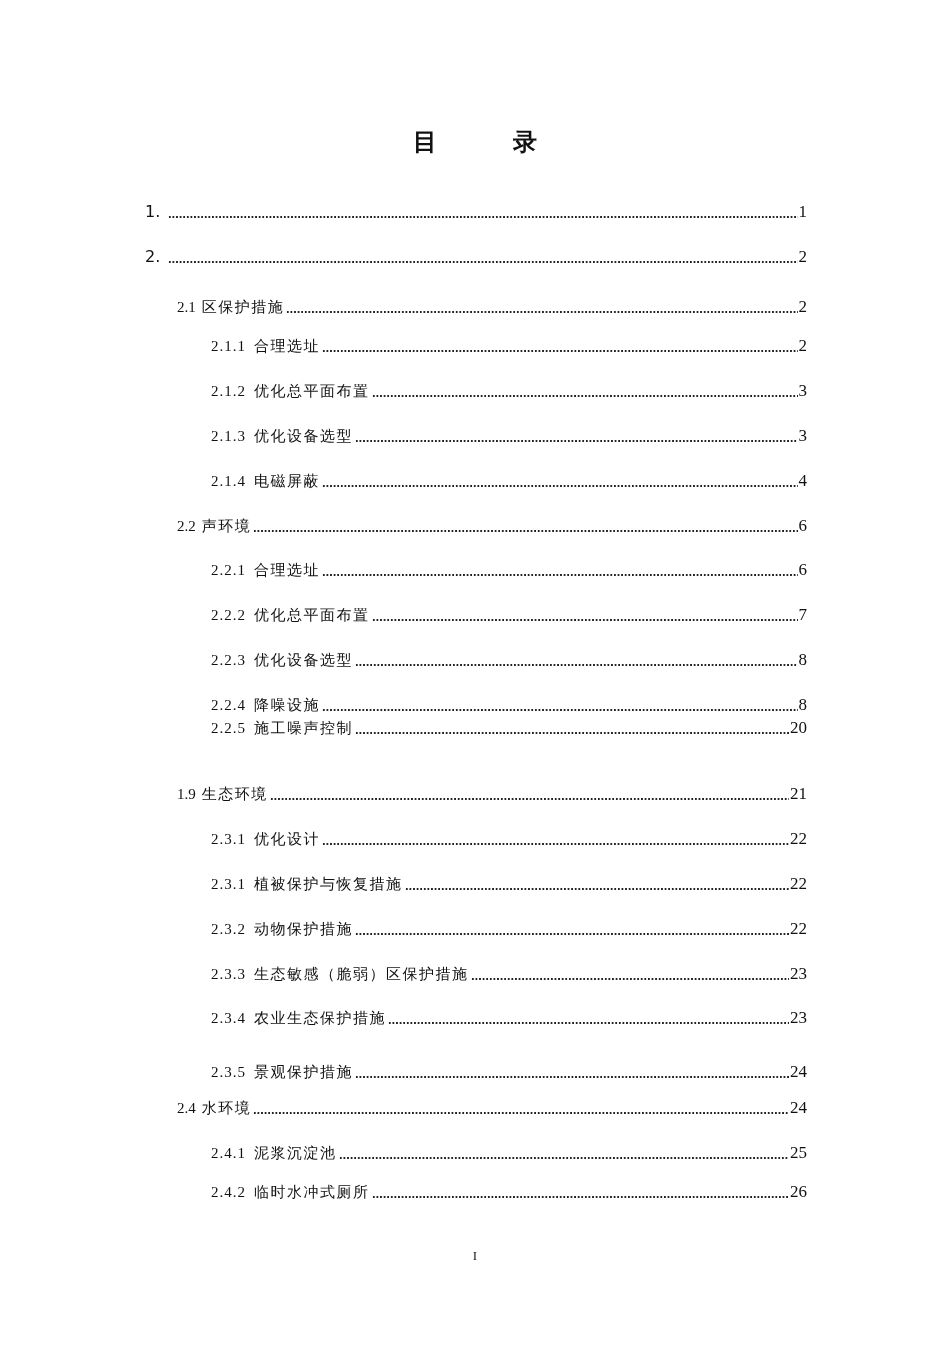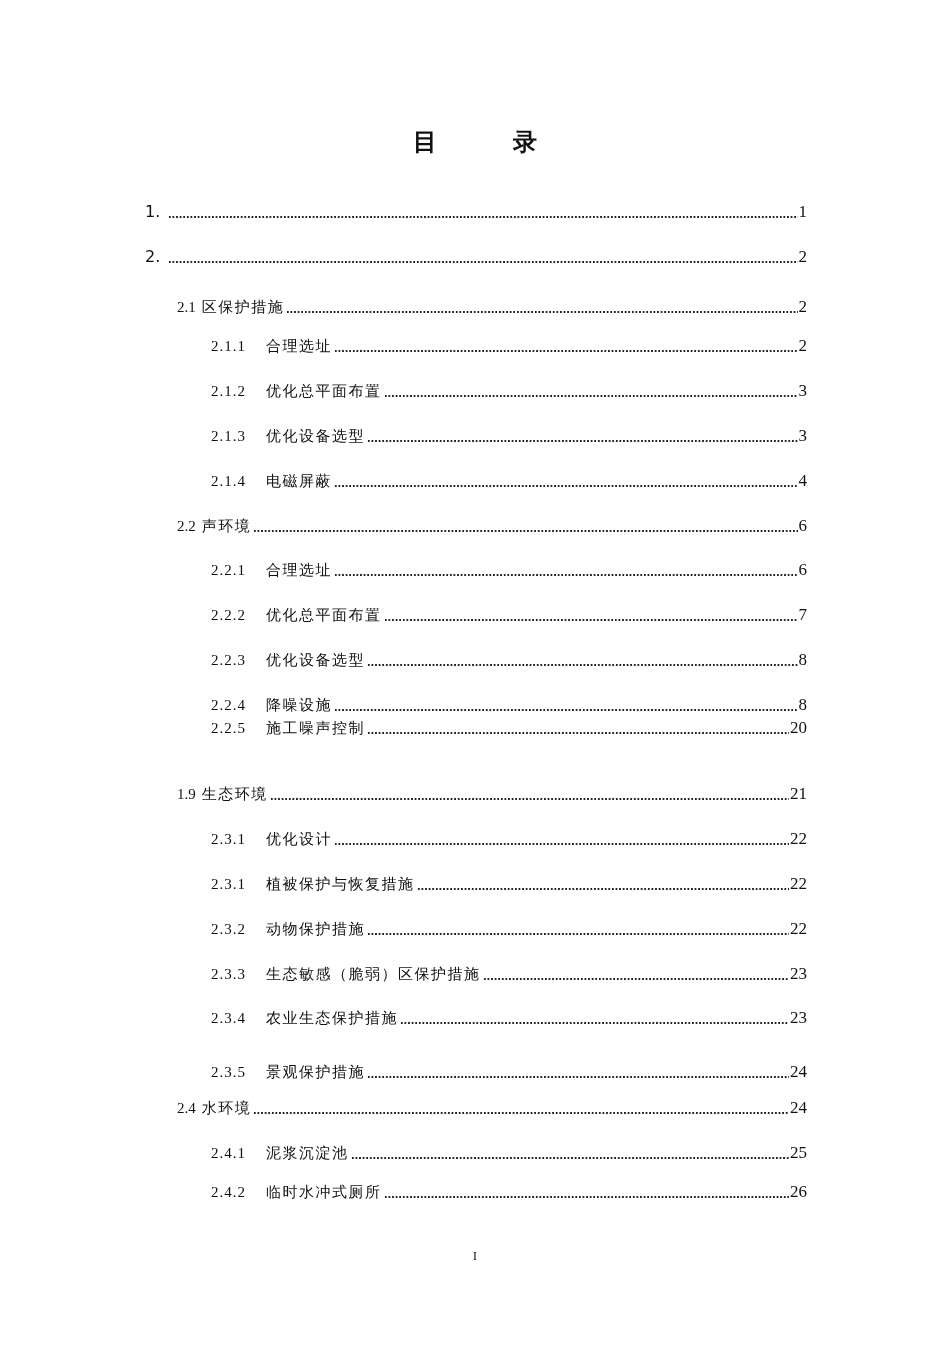--- a/index.html
+++ b/index.html
@@ -66,21 +66,21 @@
     font-family: "Liberation Serif", "DejaVu Serif", serif;
   }
   .l1 .toc-num {
     font-family: "DejaVu Sans", "Liberation Sans", sans-serif;
     margin-right: 6px;
   }
   .l2 .toc-num {
     margin-right: 6px;
   }
   .l3 .toc-num {
-    margin-right: 20px;
+    margin-right: 8px;
     letter-spacing: 1px;
   }
   .toc-text {
     flex: 0 0 auto;
     letter-spacing: 1.5px;
   }
   .l1 .toc-text {
     letter-spacing: 0.5px;
   }
   .toc-leader {

